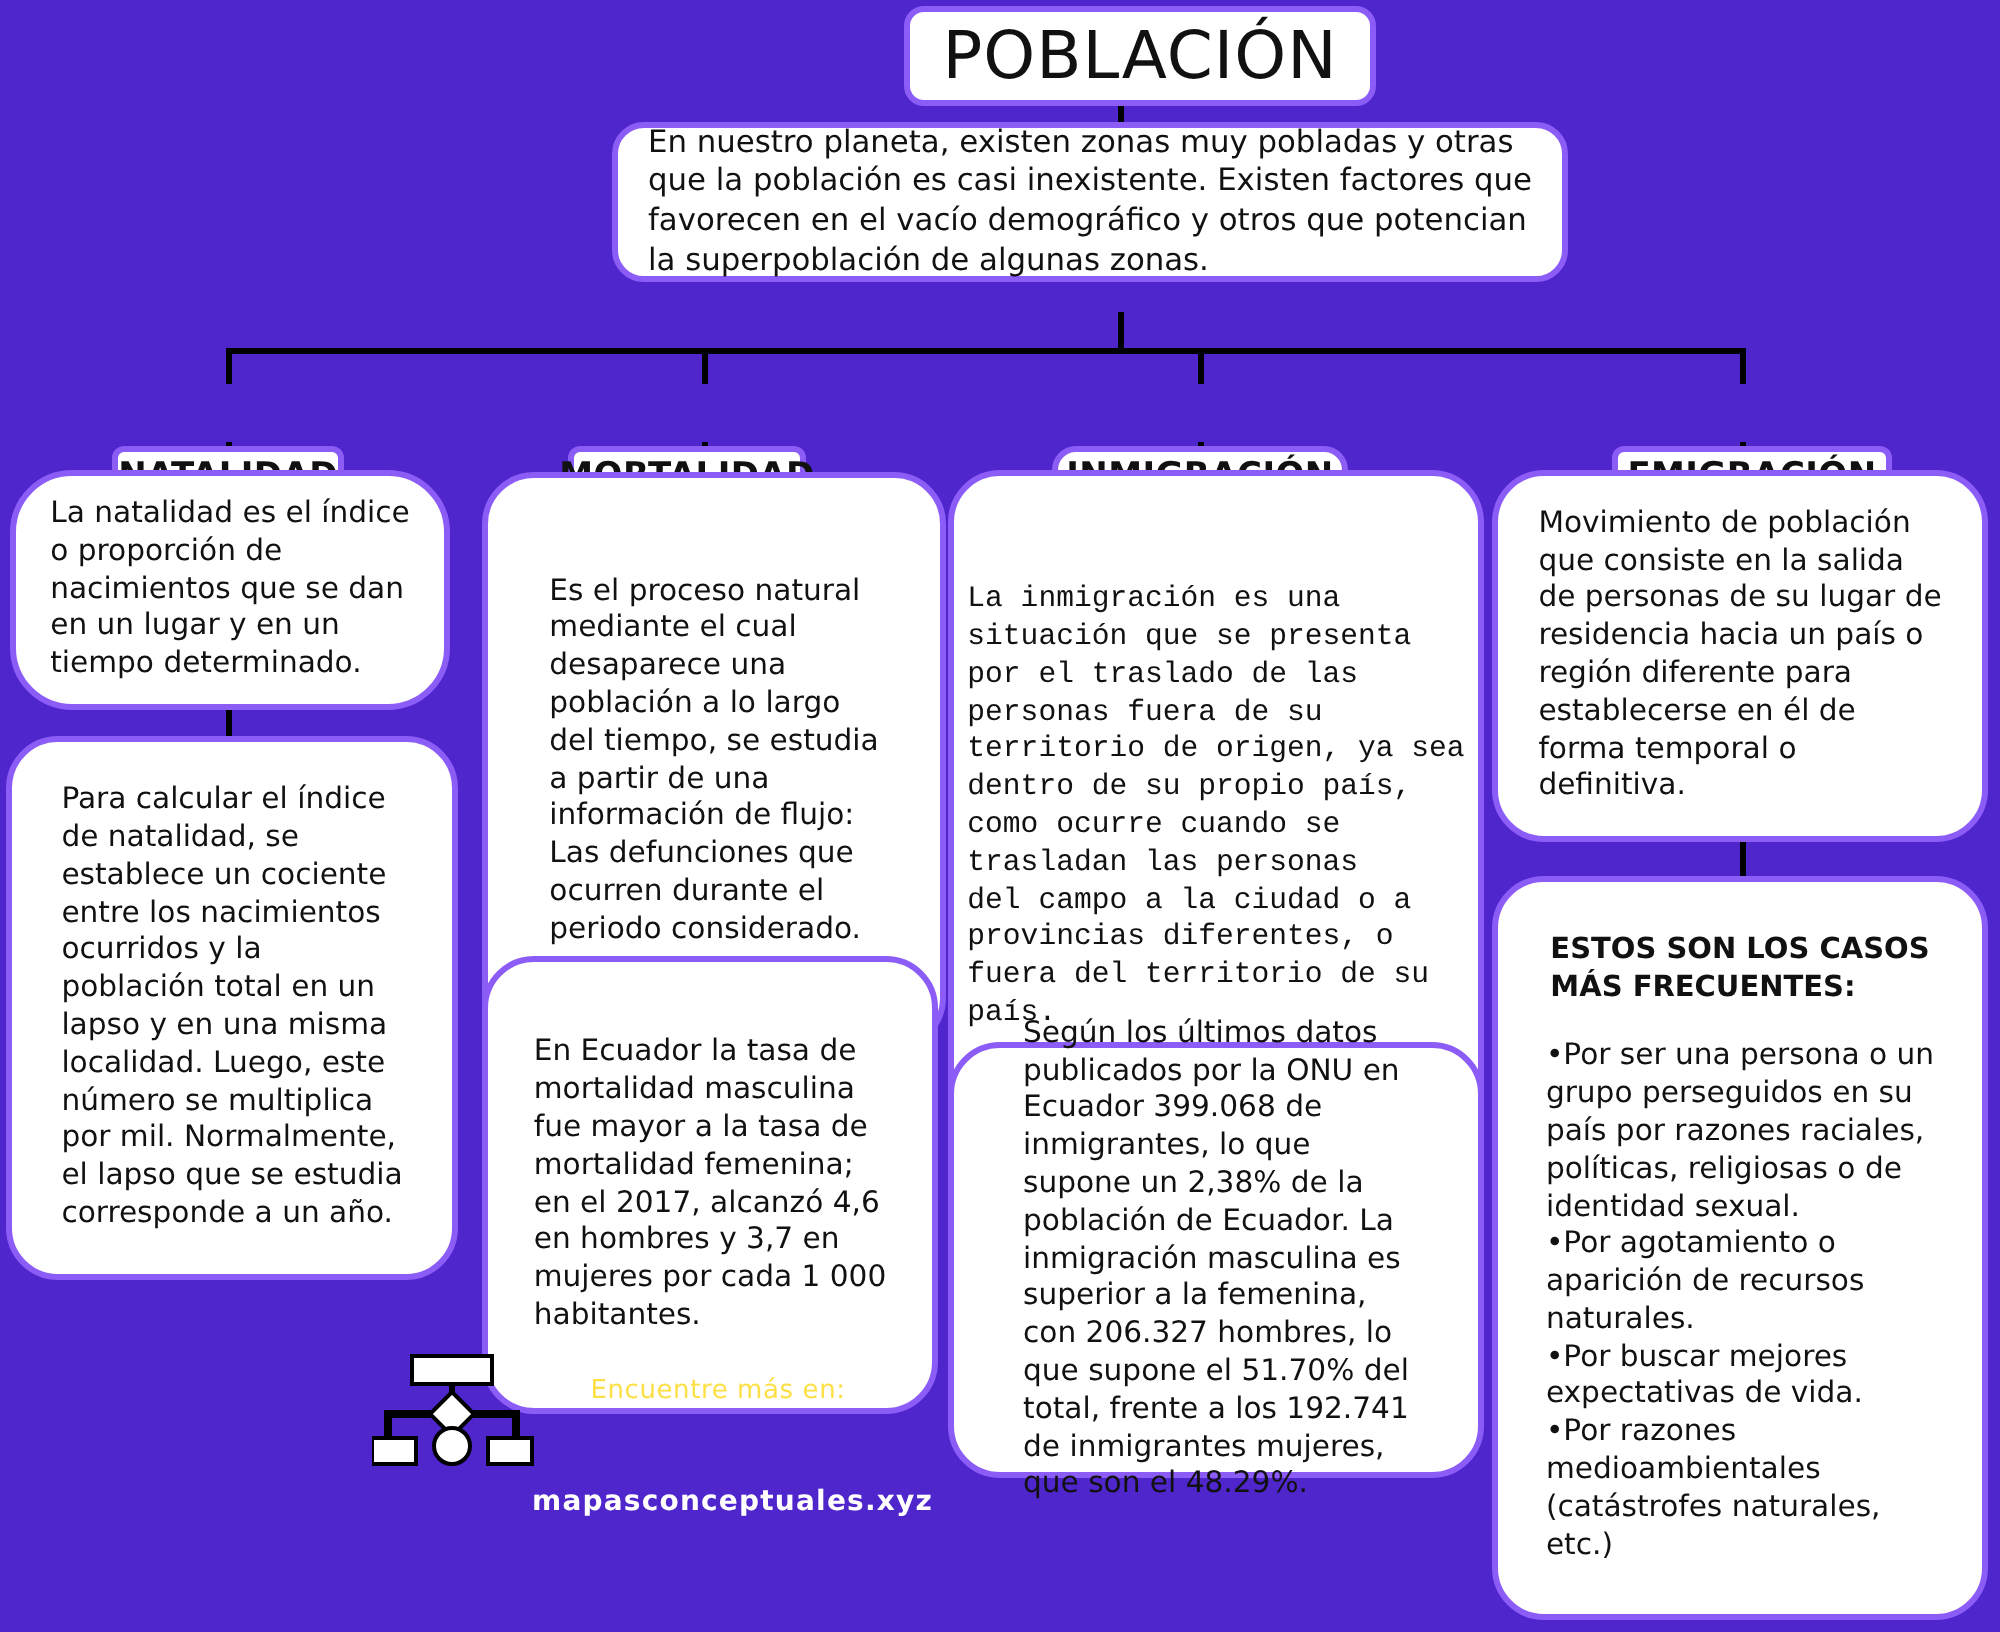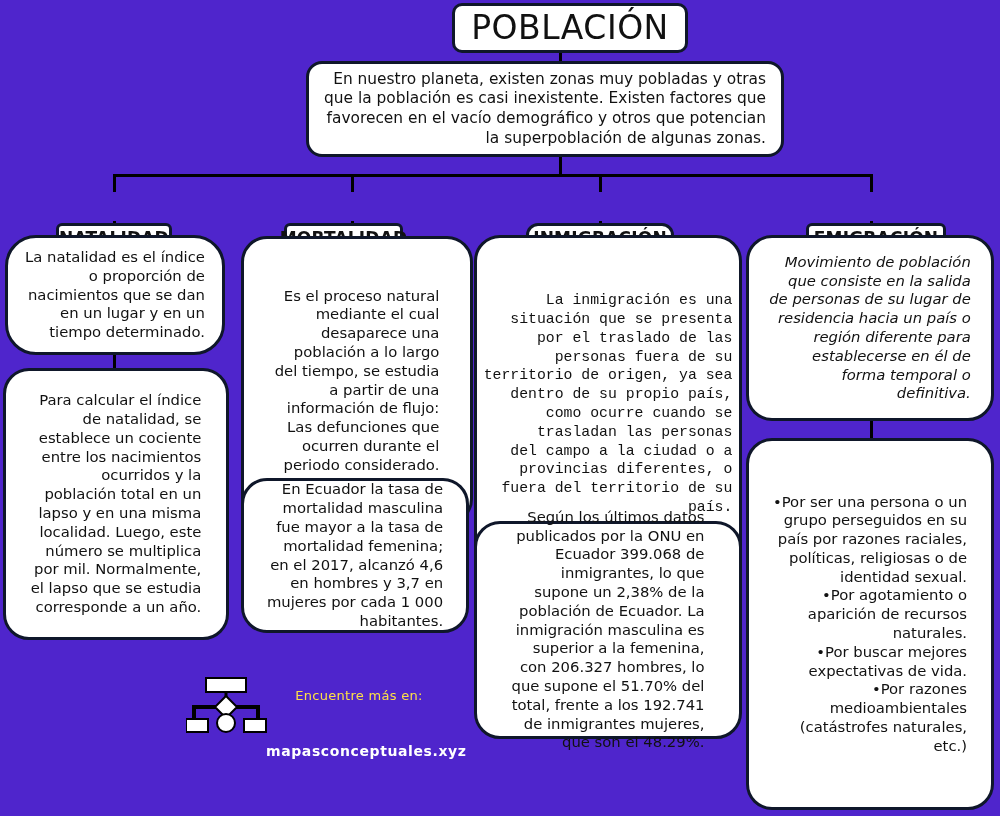--- a/index.html
+++ b/index.html
@@ -7,36 +7,36 @@
     width: 1000px; height: 816px;
     background: #4f25cc;
     position: relative;
     overflow: hidden;
     font-family: "DejaVu Sans", "Liberation Sans", sans-serif;
     color: #111;
   }
   .box {
     position: absolute;
     background: #fff;
-    border: 3px solid #0f172a;
+    border: 3px solid #8b5cf6;
     box-sizing: border-box;
-    text-align: right;
+    text-align: left;
     display: flex;
     align-items: center;
     justify-content: center;
     line-height: 1.27;
   }
   .title {
     left: 452px; top: 3px; width: 236px; height: 50px;
     border-radius: 10px;
     font-size: 33px; font-weight: 500;
     letter-spacing: 0.5px;
   }
   .intro {
-    left: 306px; top: 61px; width: 478px; height: 96px;
+    left: 306px; top: 61px; width: 478px; height: 80px;
     border-radius: 16px;
     font-size: 15.4px;
     padding: 0 6px;
   }
   .label {
     height: 31px;
     border-radius: 6px;
     font-size: 17px; font-weight: bold;
     letter-spacing: 0.2px;
     margin-top: 32px;
@@ -46,24 +46,24 @@
   .lab-inm { left: 526px; top: 191px; width: 148px; border-radius: 12px; }
   .lab-emi { left: 806px; top: 191px; width: 140px; }
   .card {
     border-radius: 26px;
     font-size: 14.8px;
     padding: 0 6px;
   }
   .nat1 { left: 5px;   top: 235px; width: 220px; height: 120px; border-radius: 31px; }
   .nat2 { left: 3px;   top: 368px; width: 226px; height: 272px; }
   .mor1 { left: 241px; top: 236px; width: 232px; height: 289px; }
-  .mor2 { left: 241px; top: 478px; width: 228px; height: 155px; }
+  .mor2 { left: 241px; top: 478px; width: 228px; height: 229px; }
   .inm1 { left: 474px; top: 235px; width: 268px; height: 338px; font-family: Liberation Mono, monospace; }
   .inm2 { left: 474px; top: 521px; width: 268px; height: 218px; }
-  .emi1 { left: 746px; top: 235px; width: 248px; height: 186px; font-style: italic; }
+  .emi1 { left: 746px; top: 235px; width: 248px; height: 186px; }
   .emi2 { left: 746px; top: 438px; width: 248px; height: 372px; flex-direction: column; }
   .emi2 .heading { font-weight: bold; font-size: 14.5px; margin-bottom: 16px; line-height: 1.3; }
   .emi2 .bullets { line-height: 1.27; }
   .line { position: absolute; background: #000; }
   .logo {
     position: absolute; left: 186px; top: 677px; width: 270px; height: 56px;
   }
   .logo-text {
     position: absolute; left: 266px; top: 688px; text-align: center;
     color: #fff; width: 186px;
@@ -194,20 +194,22 @@
   <span class="pre">Movimiento de población
 que consiste en la salida
 de personas de su lugar de
 residencia hacia un país o
 región diferente para
 establecerse en él de
 forma temporal o
 definitiva.</span>
 </div>
 <div class="box card emi2">
+  <div class="heading pre">ESTOS SON LOS CASOS
+MÁS FRECUENTES:</div>
   <div class="bullets pre">•Por ser una persona o un
 grupo perseguidos en su
 país por razones raciales,
 políticas, religiosas o de
 identidad sexual.
 •Por agotamiento o
 aparición de recursos
 naturales.
 •Por buscar mejores
 expectativas de vida.

